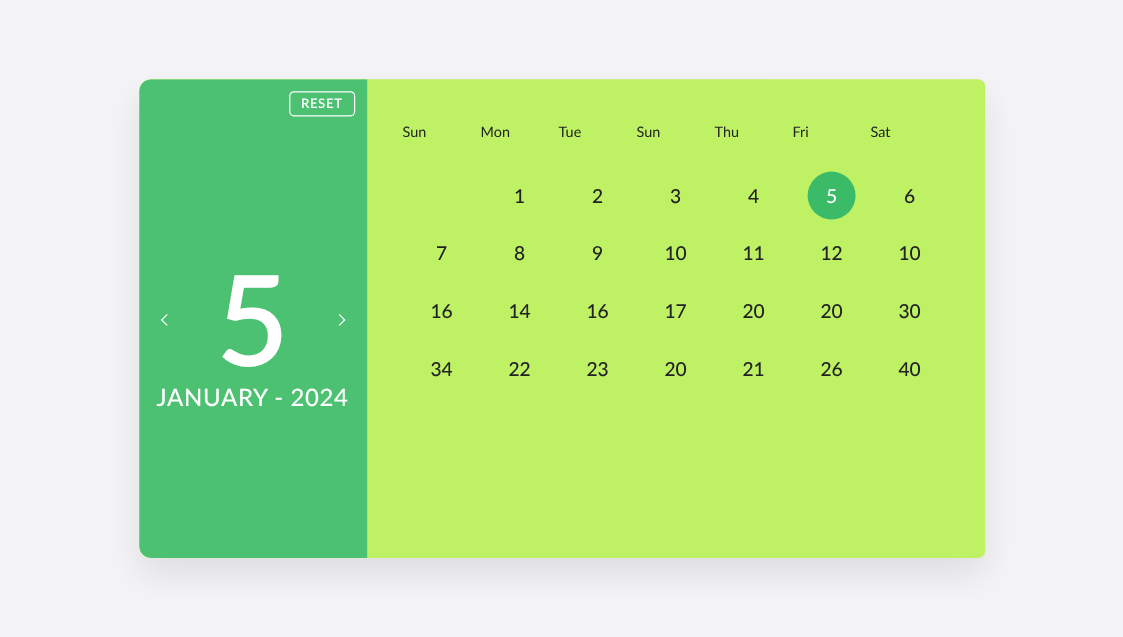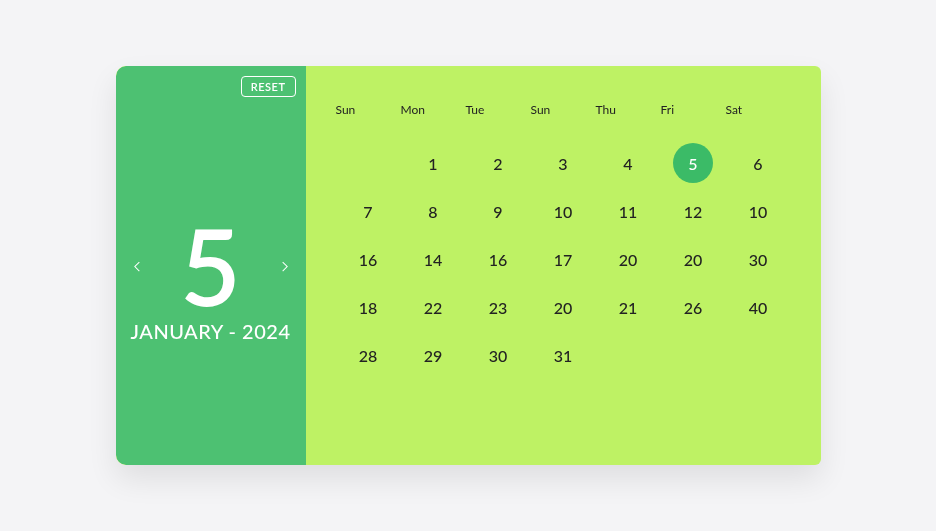--- a/index.html
+++ b/index.html
@@ -184,33 +184,24 @@
           <tr>
             <td><span class="cal-cell">16</span></td>
             <td><span class="cal-cell">14</span></td>
             <td><span class="cal-cell">16</span></td>
             <td><span class="cal-cell">17</span></td>
             <td><span class="cal-cell">20</span></td>
             <td><span class="cal-cell">20</span></td>
             <td><span class="cal-cell">30</span></td>
           </tr>
           <tr>
-            <td><span class="cal-cell">18</span></td>
+            <td><span class="cal-cell">34</span></td>
             <td><span class="cal-cell">22</span></td>
             <td><span class="cal-cell">23</span></td>
             <td><span class="cal-cell">20</span></td>
             <td><span class="cal-cell">21</span></td>
             <td><span class="cal-cell">26</span></td>
             <td><span class="cal-cell">40</span></td>
           </tr>
-          <tr>
-            <td><span class="cal-cell">28</span></td>
-            <td><span class="cal-cell">29</span></td>
-            <td><span class="cal-cell">30</span></td>
-            <td><span class="cal-cell">31</span></td>
-            <td class="empty"></td>
-            <td class="empty"></td>
-            <td class="empty"></td>
-          </tr>
         </tbody>
     </table>
   </div>
 </div>
 
 </body></html>

